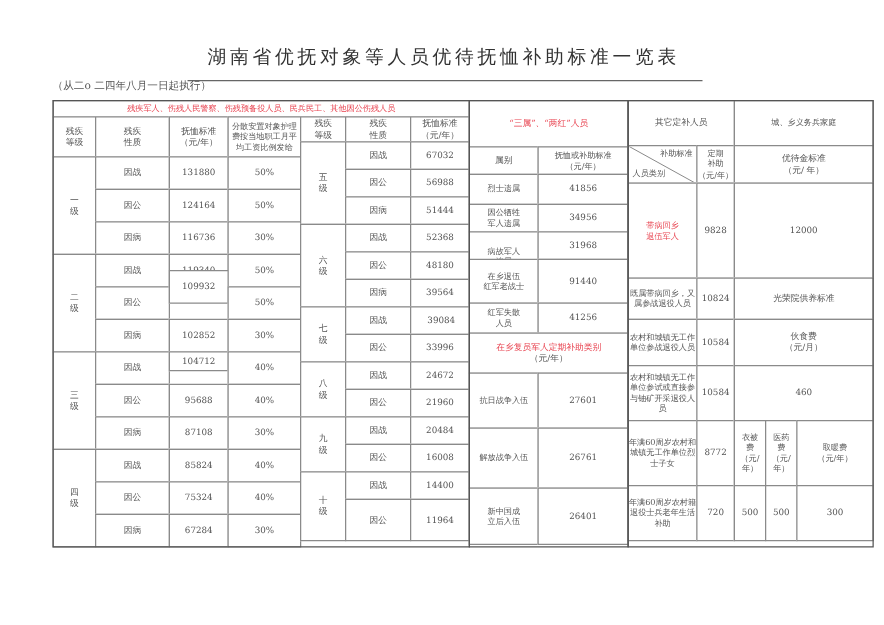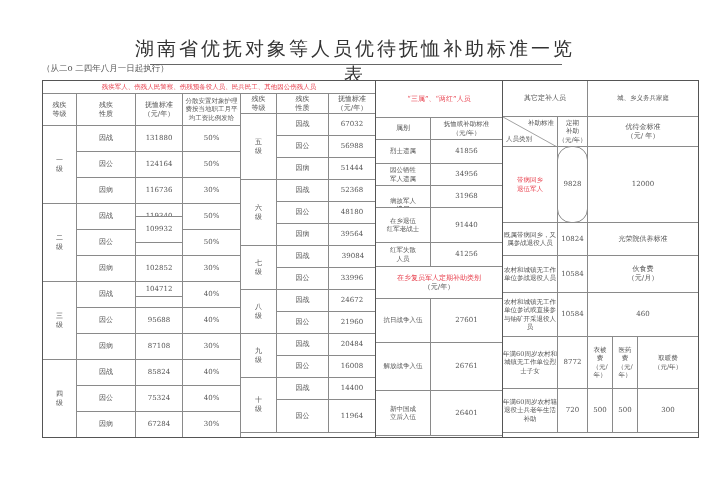--- a/index.html
+++ b/index.html
@@ -1,19 +1,19 @@
 <!DOCTYPE html>
 <html><head>
 <meta charset="utf-8">
 <style>
   html, body { margin:0; padding:0; background:#ffffff; }
   body { width:707px; height:500px; position:relative; overflow:hidden;
          font-family:"DejaVu Serif","Liberation Serif",serif; color:#444; }
   .abs { position:absolute; box-sizing:border-box; }
-  .title { left:130px; top:36px; width:450px; text-align:center; font-size:19px; letter-spacing:3px; color:#333; }
+  .title { left:130px; top:36px; width:450px; text-align:center; font-size:15px; letter-spacing:3px; color:#333; }
   .title-rule { left:150px; top:64px; width:412px; height:0; border-top:1px solid #666; }
   .subtitle { left:42px; top:63px; font-size:8.5px; color:#555; }
   .cell { position:absolute; box-sizing:border-box; border:1px solid #8a8a8a; display:flex; align-items:center; justify-content:center; text-align:center; font-size:7px; line-height:1.25; color:#555; background:#fff; }
   .red { color:#e8424f; }
   .num { font-size:7px; }
   .diag { overflow:hidden; }
   .diag svg { position:absolute; left:0; top:0; }
   .diag .tr { position:absolute; right:3px; top:2px; font-size:6.5px; }
   .diag .bl { position:absolute; left:3px; bottom:3px; font-size:6.5px; }
   .outer { position:absolute; box-sizing:border-box; border:1.2px solid #555; pointer-events:none; }
@@ -374,21 +374,21 @@
 （元/年）</span>
     </div>
     <div class="cell" style="left: 587px; top: 116px; width: 112px; height: 31px;">
       <span style="white-space: pre-line;">优待金标准
 （元/ 年）</span>
     </div>
     <div class="cell red" style="left: 502px; top: 146px; width: 56px; height: 77px; font-size: 6.5px;">
       <span style="white-space: pre-line;">带病回乡
 退伍军人</span>
     </div>
-    <div class="cell num" style="left: 557px; top: 146px; width: 31px; height: 77px; border-radius: 14px;">
+    <div class="cell num" style="left: 557px; top: 146px; width: 31px; height: 77px;">
       <span style="white-space: pre-line;">9828</span>
     </div>
     <div class="cell" style="left: 502px; top: 222px; width: 56px; height: 34px; font-size: 6.5px;">
       <span style="white-space: pre-line;">既属带病回乡，又属参战退役人员</span>
     </div>
     <div class="cell num" style="left: 557px; top: 222px; width: 31px; height: 34px;">
       <span style="white-space: pre-line;">10824</span>
     </div>
     <div class="cell" style="left: 502px; top: 255px; width: 56px; height: 38px; font-size: 6.5px;">
       <span style="white-space: pre-line;">农村和城镇无工作单位参战退役人员</span>

